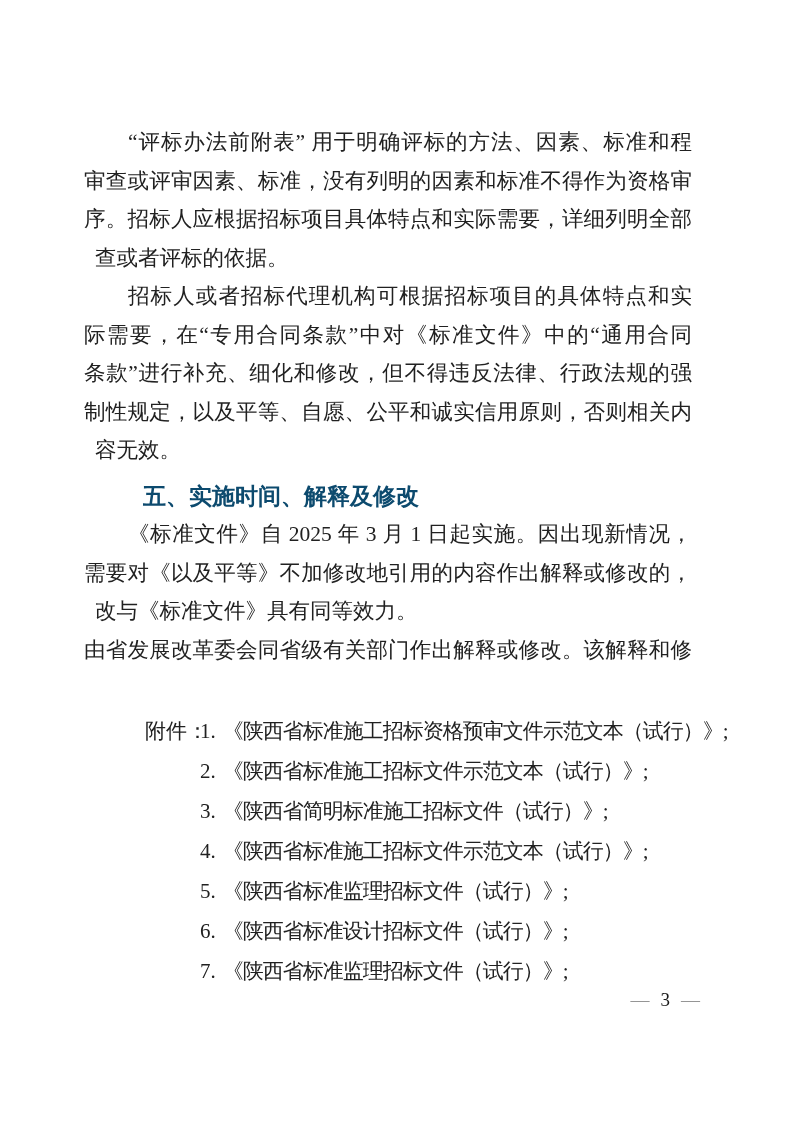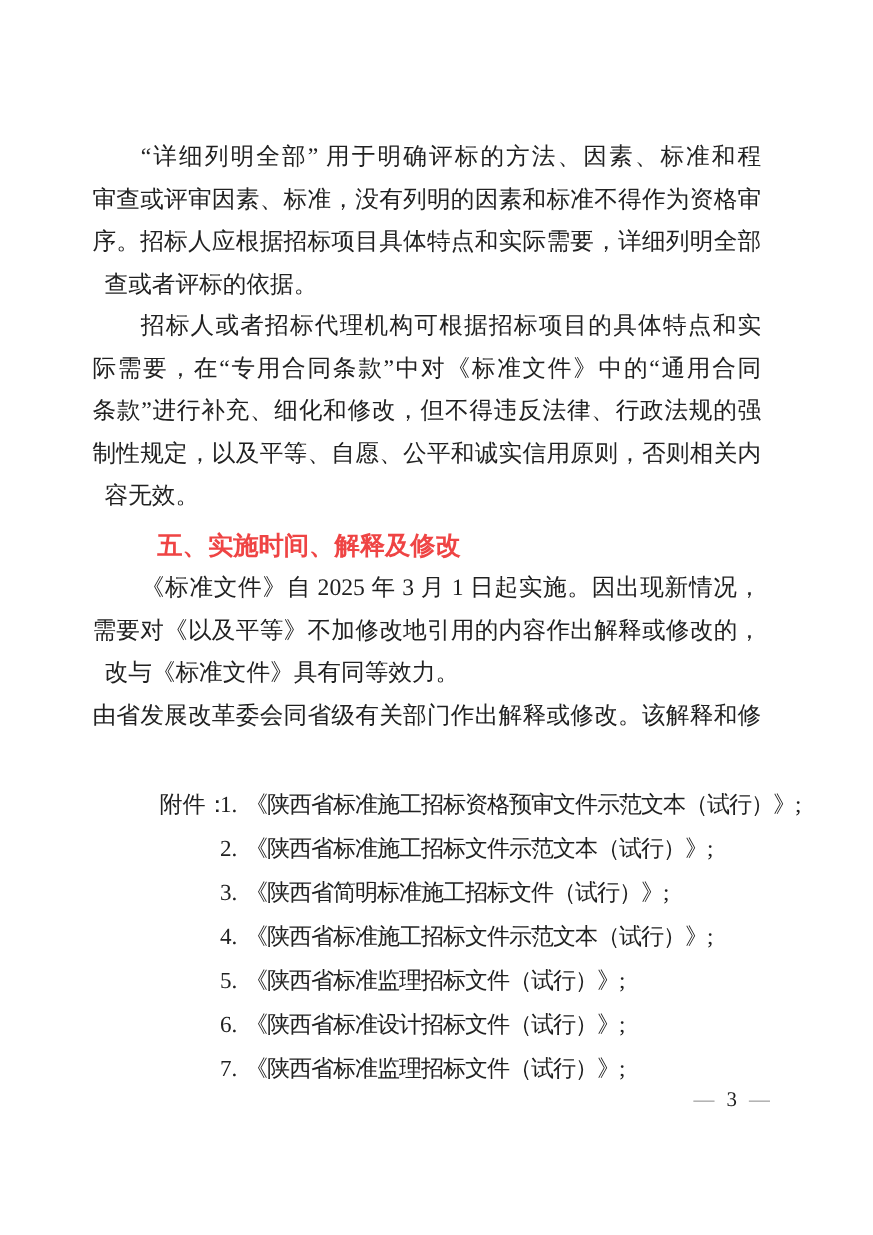--- a/index.html
+++ b/index.html
@@ -40,21 +40,21 @@
     margin-left: 11px;
   }
   #para1 { margin-top: 123px; }
   .section-heading {
     margin: 7px 0 0 0;
     padding-left: 59px;
     font-family: "Liberation Sans", "DejaVu Sans", sans-serif;
     font-weight: bold;
     font-size: 23px;
     line-height: 38.5px;
-    color: #ef4444;
+    color: #0c4a6e;
     white-space: nowrap;
   }
   .attachments {
     position: relative;
     margin-top: 42px;
     padding-left: 116px;
     font-size: 21px;
     line-height: 40px;
     letter-spacing: -1px;
   }
@@ -86,21 +86,21 @@
     margin: 0 11px;
   }
 </style>
 </head>
 <body>
 
 <div class="page">
   <div class="content">
 
     <div class="para" id="para1">
-      <div class="line indent">“详细列明全部” 用于明确评标的方法、因素、标准和程</div>
+      <div class="line indent">“评标办法前附表” 用于明确评标的方法、因素、标准和程</div>
       <div class="line">审查或评审因素、标准，没有列明的因素和标准不得作为资格审</div>
       <div class="line">序。招标人应根据招标项目具体特点和实际需要，详细列明全部</div>
       <div class="line last">查或者评标的依据。</div>
     </div>
 
     <div class="para" id="para2">
       <div class="line indent">招标人或者招标代理机构可根据招标项目的具体特点和实</div>
       <div class="line">际需要，在“专用合同条款”中对《标准文件》中的“通用合同</div>
       <div class="line">条款”进行补充、细化和修改，但不得违反法律、行政法规的强</div>
       <div class="line">制性规定，以及平等、自愿、公平和诚实信用原则，否则相关内</div>

